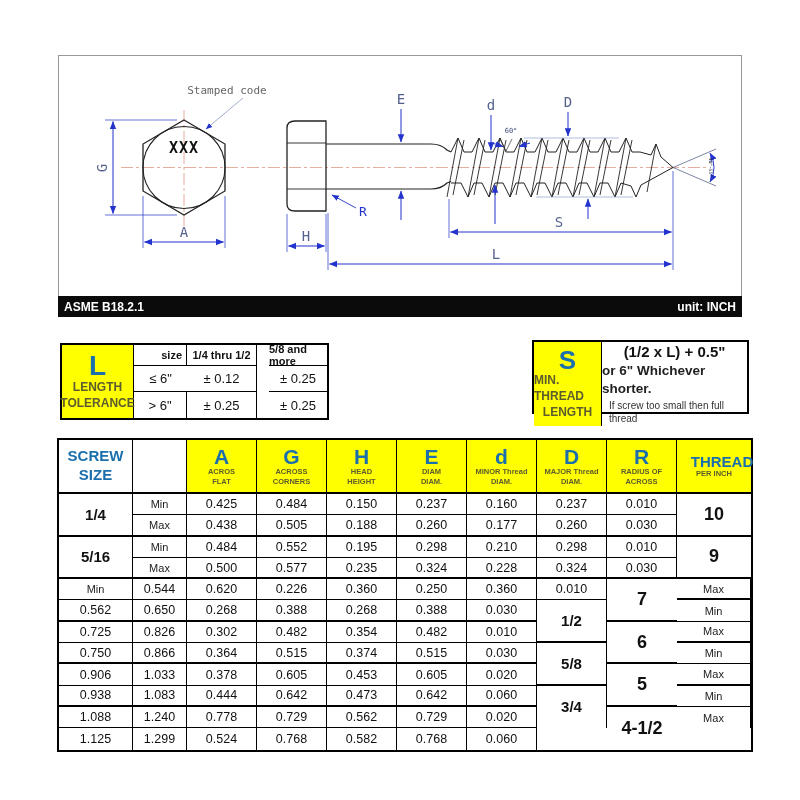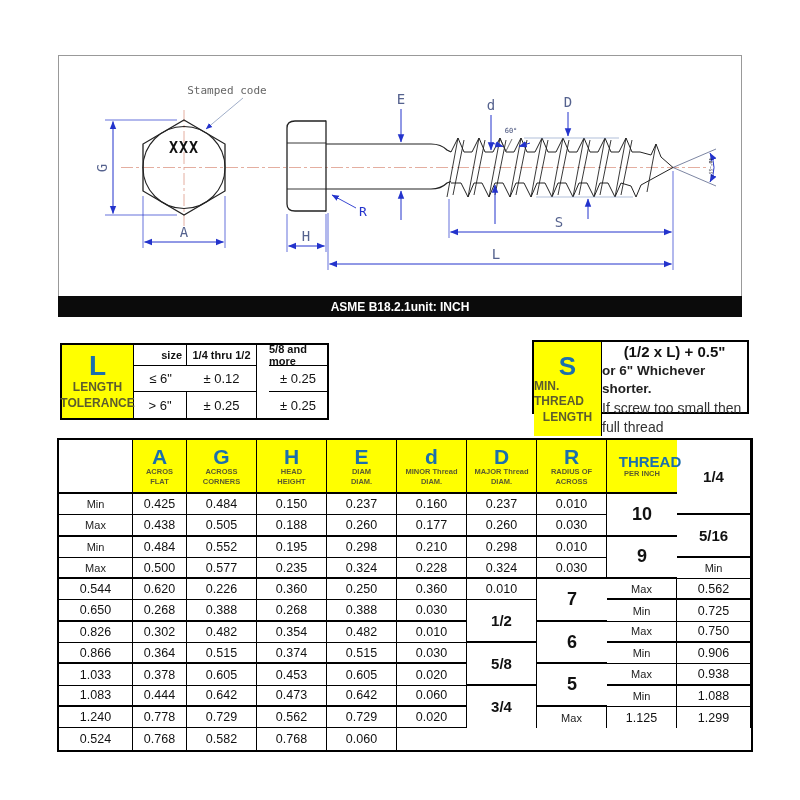--- a/index.html
+++ b/index.html
@@ -2,21 +2,21 @@
 <html><head>
 <meta charset="utf-8">
 <style>
   html,body{margin:0;padding:0;background:#fff;}
   .page{position:relative;width:800px;height:800px;background:#fff;overflow:hidden;
         font-family:"Liberation Sans",sans-serif;color:#111;}
 
   
   .frame{position:absolute;left:58px;top:55px;width:682px;height:241px;border:1px solid #999;background:#fff;}
   .titlebar{position:absolute;left:58px;top:296px;width:684px;height:21px;background:#0b0b0b;
-            display:flex;justify-content:center;align-items:center;box-sizing:border-box;padding:0 6px;}
+            display:flex;justify-content:space-between;align-items:center;box-sizing:border-box;padding:0 6px;}
   .titlebar span{color:#fff;font-weight:bold;font-size:12px;}
 
   
   .ltable{position:absolute;left:60px;top:343px;width:265px;height:73px;display:grid;
           grid-template-columns:72px 53px 70px 70px;grid-template-rows:21px 26px 26px;
           border:2px solid #000;background:#fff;}
   .stable{position:absolute;left:532px;top:340px;width:213px;height:70px;display:grid;
           grid-template-columns:68px 145px;border:2px solid #000;background:#fff;}
   .ycell{background:#ffff00;display:flex;flex-direction:column;align-items:center;justify-content:center;
          border-right:1.5px solid #000;}
@@ -25,21 +25,21 @@
   .lc{display:flex;align-items:center;justify-content:center;border-right:1.5px solid #000;border-bottom:1.5px solid #000;}
   .lc:nth-child(5n){border-right:none;}
   .lhead{font-weight:bold;font-size:11px;}
   .lval{font-size:13px;}
   .l-size{justify-content:flex-end;padding-right:4px;box-sizing:border-box;}
   .noright{border-right:none;margin-left:12px;}
   .nobottom{border-bottom:none;}
   .sinfo{display:flex;flex-direction:column;align-items:center;justify-content:center;line-height:1.35;}
   .sinfo .f1{font-weight:bold;font-size:15px;}
   .sinfo .f2{font-size:13.5px;font-weight:bold;color:#222;}
-  .sinfo .f3{font-size:14px;color:#333;}
+  .sinfo .f3{font-size:10px;color:#333;padding-left:7px;}
 
   
   .bigtable{position:absolute;left:57px;top:438px;width:692px;display:grid;
             grid-template-columns:74px 54px 70px 70px 70px 70px 70px 70px 70px 74px;
             grid-template-rows:54px repeat(12,21.3px);
             border:2px solid #000;background:#fff;}
   .c{display:flex;align-items:center;justify-content:center;flex-direction:column;
      border-right:1.7px solid #000;border-bottom:1px solid #000;box-sizing:border-box;}
   .lastcol{border-right:none;}
   .hd{border-bottom:2px solid #000;}
@@ -177,20 +177,24 @@
     </div>
     <div class="sinfo">
       <span class="f1">(1/2 x L) + 0.5"</span>
       <span class="f2">or 6" Whichever shorter.</span>
       <span class="f3">If screw too small then full thread</span>
     </div>
   </div>
 
   <div class="bigtable">
 
+    <div class="c hd screwsize">
+        <span>SCREW</span>
+        <span>SIZE</span>
+      </div>
     <div class="c hd"></div>
     <div class="c hd yel">
         <span class="letter">A</span>
         <span class="smallcap">ACROS</span>
         <span class="smallcap">FLAT</span>
       </div>
     <div class="c hd yel">
         <span class="letter">G</span>
         <span class="smallcap">ACROSS</span>
         <span class="smallcap">CORNERS</span>
@@ -321,20 +325,21 @@
 
     <div class="c sizecell lastrow">3/4</div>
     <div class="c mm">Min</div>
     <div class="c val">1.088</div>
     <div class="c val">1.240</div>
     <div class="c val">0.778</div>
     <div class="c val">0.729</div>
     <div class="c val">0.562</div>
     <div class="c val">0.729</div>
     <div class="c val">0.020</div>
+    <div class="c thrcell lastcol lastrow">4-1/2</div>
     <div class="c mm lastrow">Max</div>
     <div class="c val lastrow">1.125</div>
     <div class="c val lastrow">1.299</div>
     <div class="c val lastrow">0.524</div>
     <div class="c val lastrow">0.768</div>
     <div class="c val lastrow">0.582</div>
     <div class="c val lastrow">0.768</div>
     <div class="c val lastrow">0.060</div>
   </div>
 

